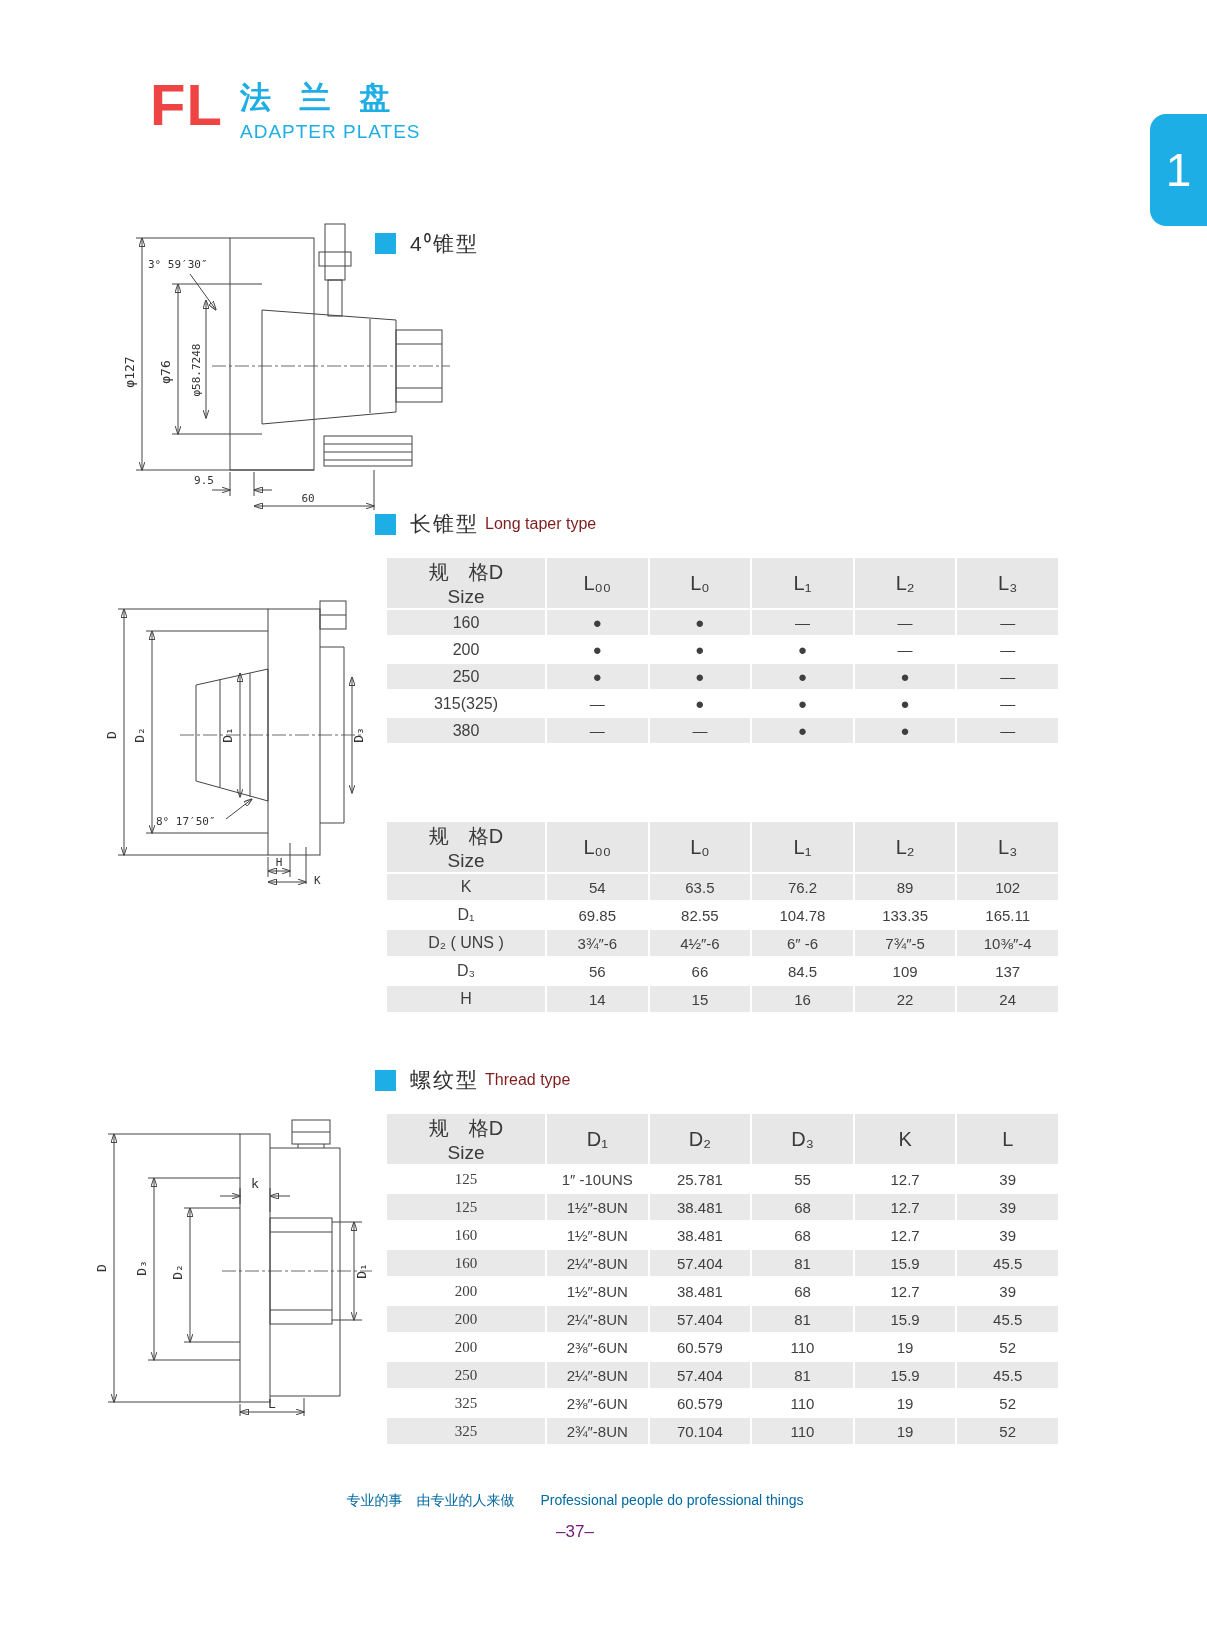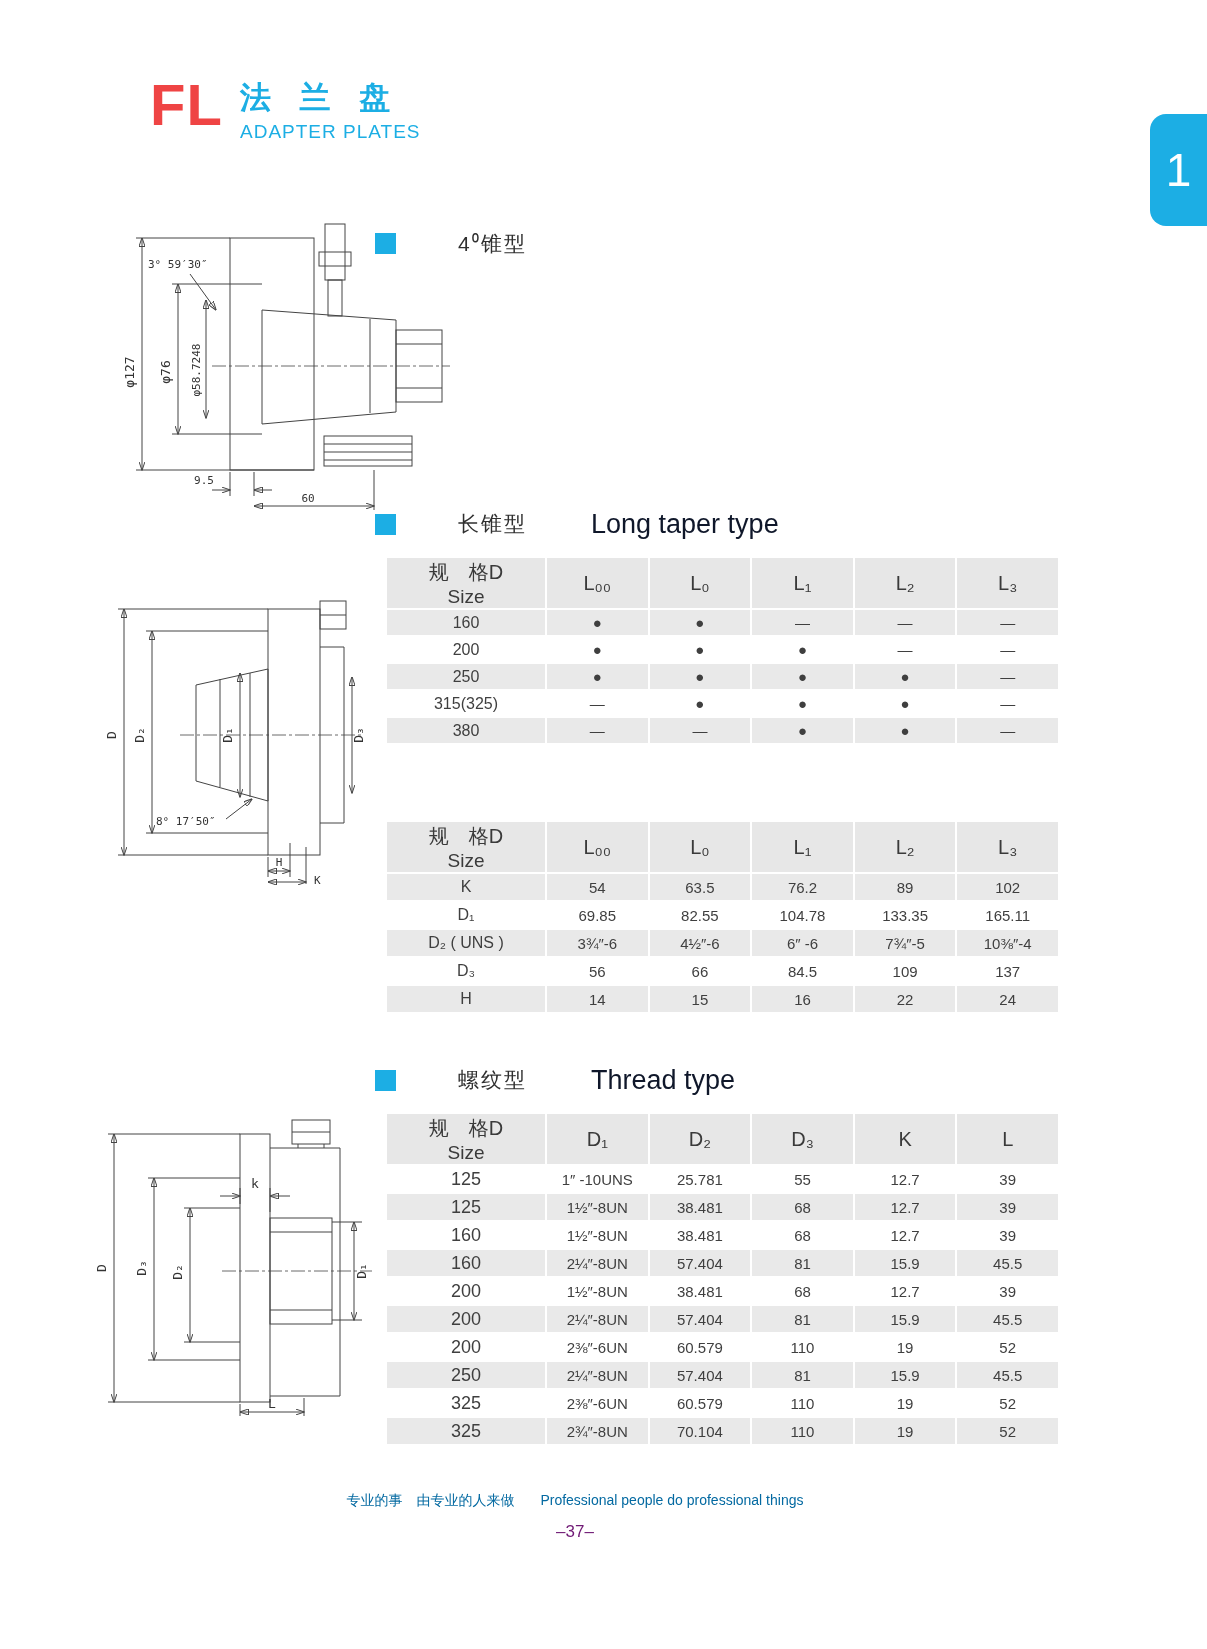--- a/index.html
+++ b/index.html
@@ -10,45 +10,45 @@
   
   .brand-code{position:absolute;left:150px;top:76px;font-size:58px;font-weight:bold;color:#ef4444;letter-spacing:1px;line-height:1;}
   .brand-zh{position:absolute;left:240px;top:82px;font-size:31px;font-weight:bold;color:#1caee4;letter-spacing:10px;line-height:1;}
   .brand-en{position:absolute;left:240px;top:122px;font-size:19px;color:#1caee4;letter-spacing:1px;line-height:1;}
   .chapter-tab{
     position:absolute;right:0;top:114px;width:57px;height:112px;background:#1caee4;
     border-radius:16px 0 0 16px;color:#fff;font-size:46px;
     display:flex;align-items:center;justify-content:center;
   }
   
-  .sec{position:absolute;display:flex;align-items:center;height:24px;gap:48px;}
+  .sec{position:absolute;display:flex;align-items:center;height:24px;}
   .sec .sq{width:21px;height:21px;background:#1caee4;margin-right:14px;flex:none;}
   .sec .zh{font-size:21px;color:#2f2f2f;letter-spacing:2px;}
-  .sec .en{font-size:27px;color:#0f172a;margin-left:16px;}
+  .sec .en{font-size:16px;color:#7f1d1d;margin-left:6px;}
   .sec1{left:375px;top:231px;}
   .sec2{left:375px;top:512px;}
   .sec3{left:375px;top:1068px;}
   
   table.dt{position:absolute;left:385px;width:675px;border-collapse:separate;border-spacing:2px;table-layout:fixed;}
   table.dt col.c-size{width:158px;}
   table.dt th,table.dt td{text-align:center;vertical-align:middle;padding:0;}
   table.dt thead th{background:#e7e7e7;font-weight:normal;font-size:20px;color:#3a3a3a;height:50px;margin-left:12px;}
   table.dt thead th .l2{font-size:19px;}
   table.dt tbody td{font-size:15px;color:#3f3f3f;}
   table.dt tbody tr.shade td{background:#e9e9e9;}
   .t-avail{top:556px;}
   .t-avail tbody td{height:25px;font-size:13px;}
   .t-avail tbody td:first-child{font-size:16px;}
   .t-dims{top:820px;}
   .t-dims tbody td{height:26px;font-size:14px;}
   .t-dims tbody td:first-child{font-size:16px;}
   .t-thread{top:1112px;}
   .t-thread thead th{height:46px;}
   .t-thread tbody td{height:26px;font-size:14px;}
-  .t-thread tbody td:first-child{font-size:18px;}
+  .t-thread tbody td:first-child{font-size:15px;font-family:Liberation Serif, serif;}
   
   .drw{position:absolute;}
   .drw1{left:112px;top:222px;}
   .drw2{left:100px;top:585px;}
   .drw3{left:92px;top:1108px;}
   .drw path,.drw rect,.drw line{stroke:#444;stroke-width:1;fill:none;}
   .drw .axis{stroke-dasharray:14 3 3 3;stroke-width:0.8;}
   .drw text{fill:#333;font-family:"DejaVu Sans Mono", monospace;font-size:13px;stroke:none;}
   .drw text.small{font-size:11px;}
   

